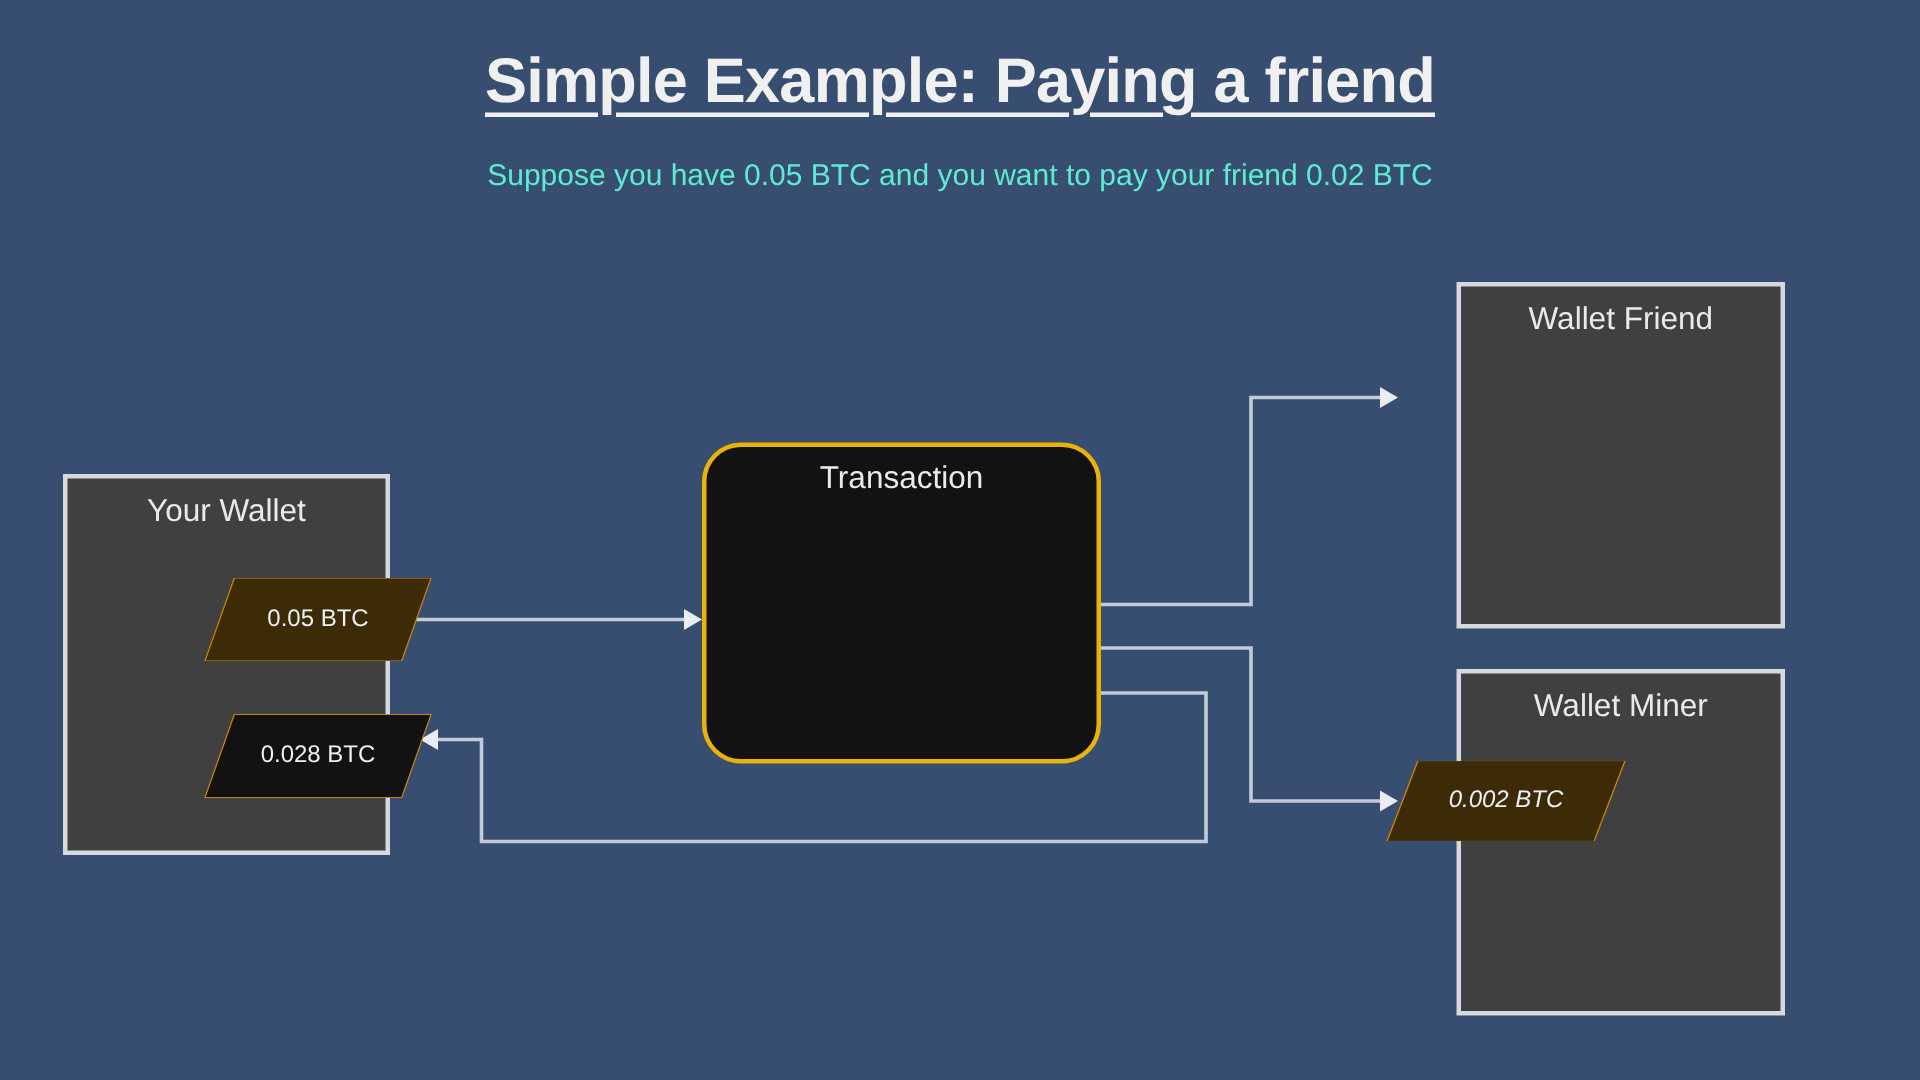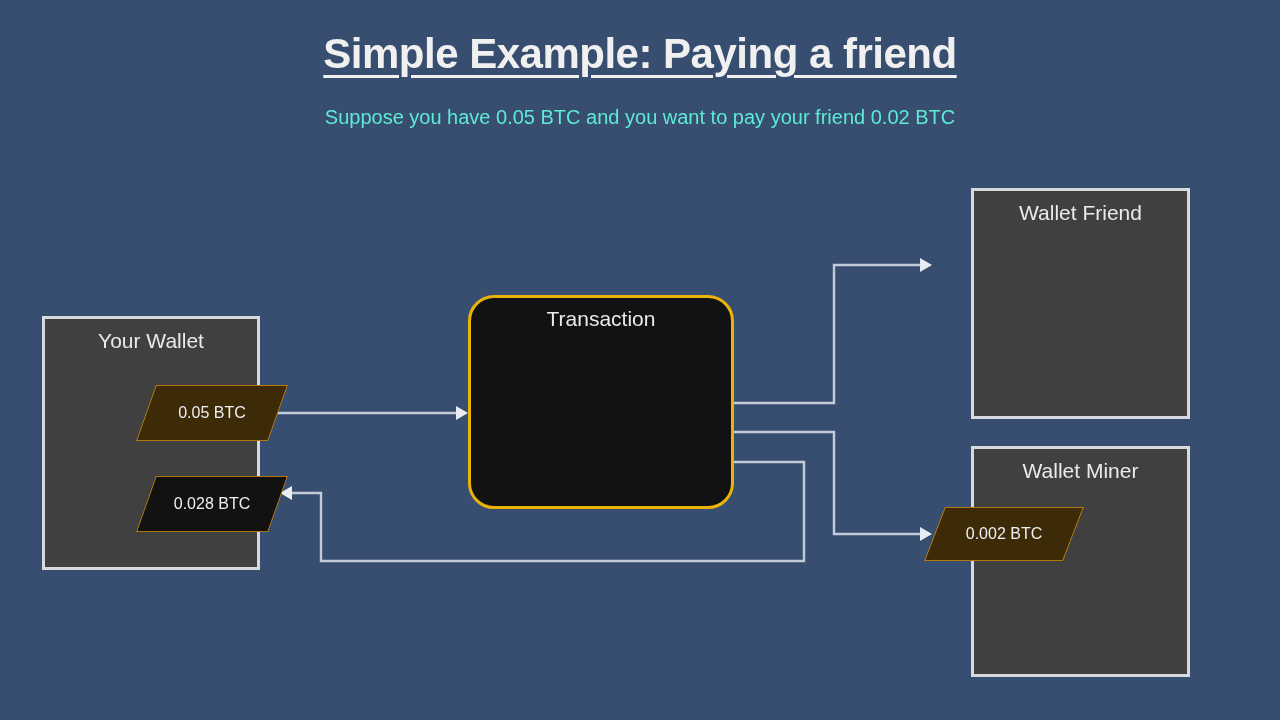--- a/index.html
+++ b/index.html
@@ -111,21 +111,21 @@
     width: 100%;
     text-align: center;
     font-size: 16px;
     color: #eceff3;
     white-space: nowrap;
   }
 
   #utxo-in-005  { left: 136px; top: 385px; width: 152px; height: 56px; }
   #utxo-out-0028{ left: 136px; top: 476px; width: 152px; height: 56px; }
   #utxo-friend  { left: 924px; top: 243px; width: 160px; height: 54px; }
-  #utxo-miner   { left: 924px; top: 507px; width: 160px; height: 54px; }
+  #utxo-miner   { left: 924px; top: 507px; width: 160px; height: 54px; font-style: italic; }
 
   
   #wires {
     position: absolute;
     left: 0; top: 0;
     width: 1280px; height: 720px;
     pointer-events: none;
   }
   #wires path, #wires line { fill: none; stroke: #c3cbd8; stroke-width: 2.4; }
   #wires .head { fill: #e9edf3; stroke: none; }

